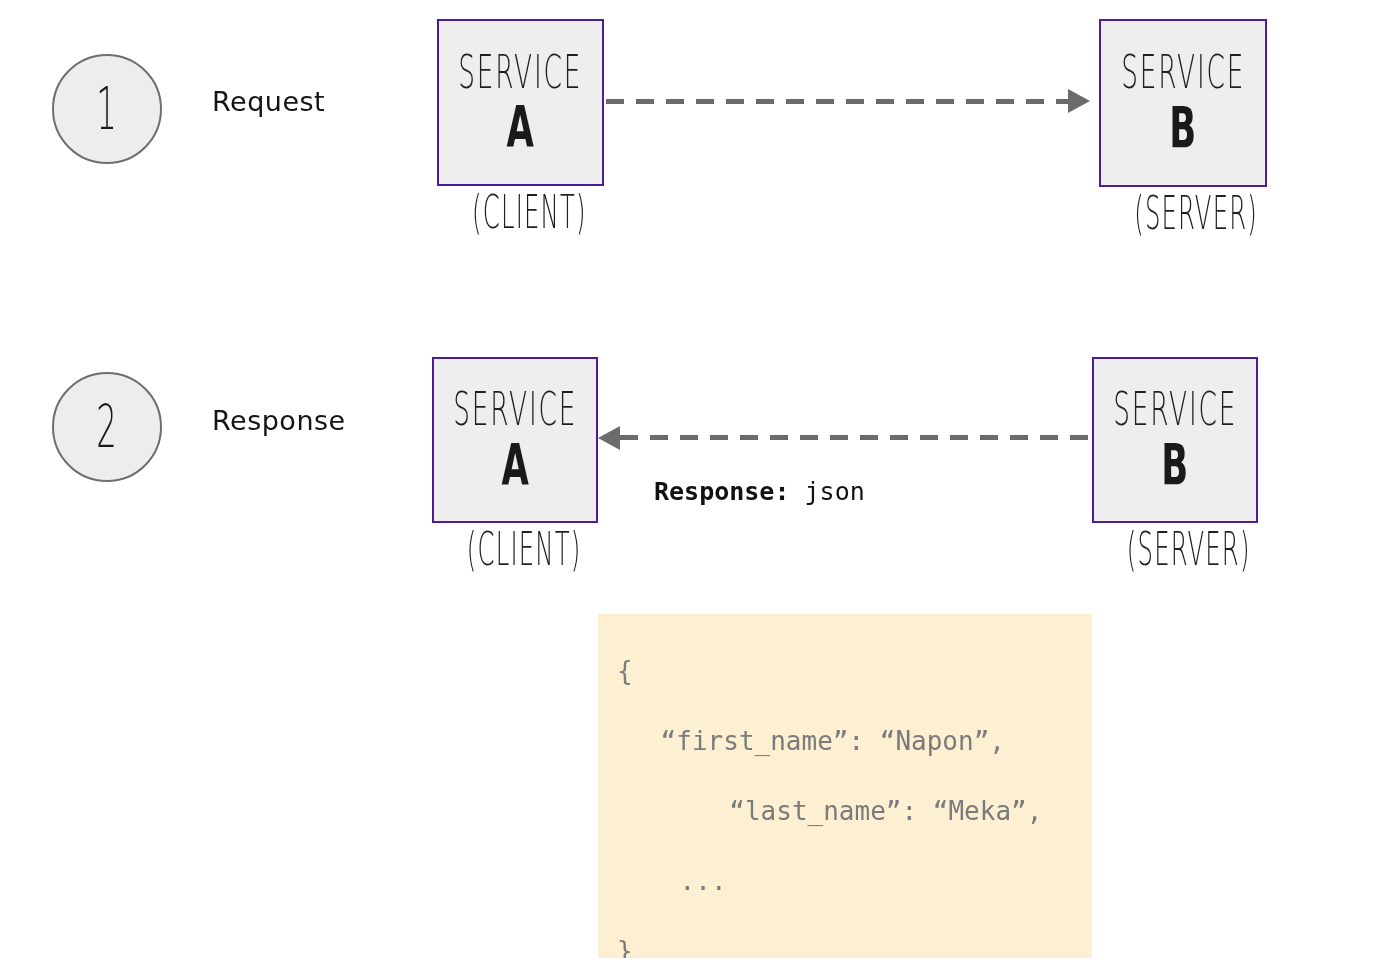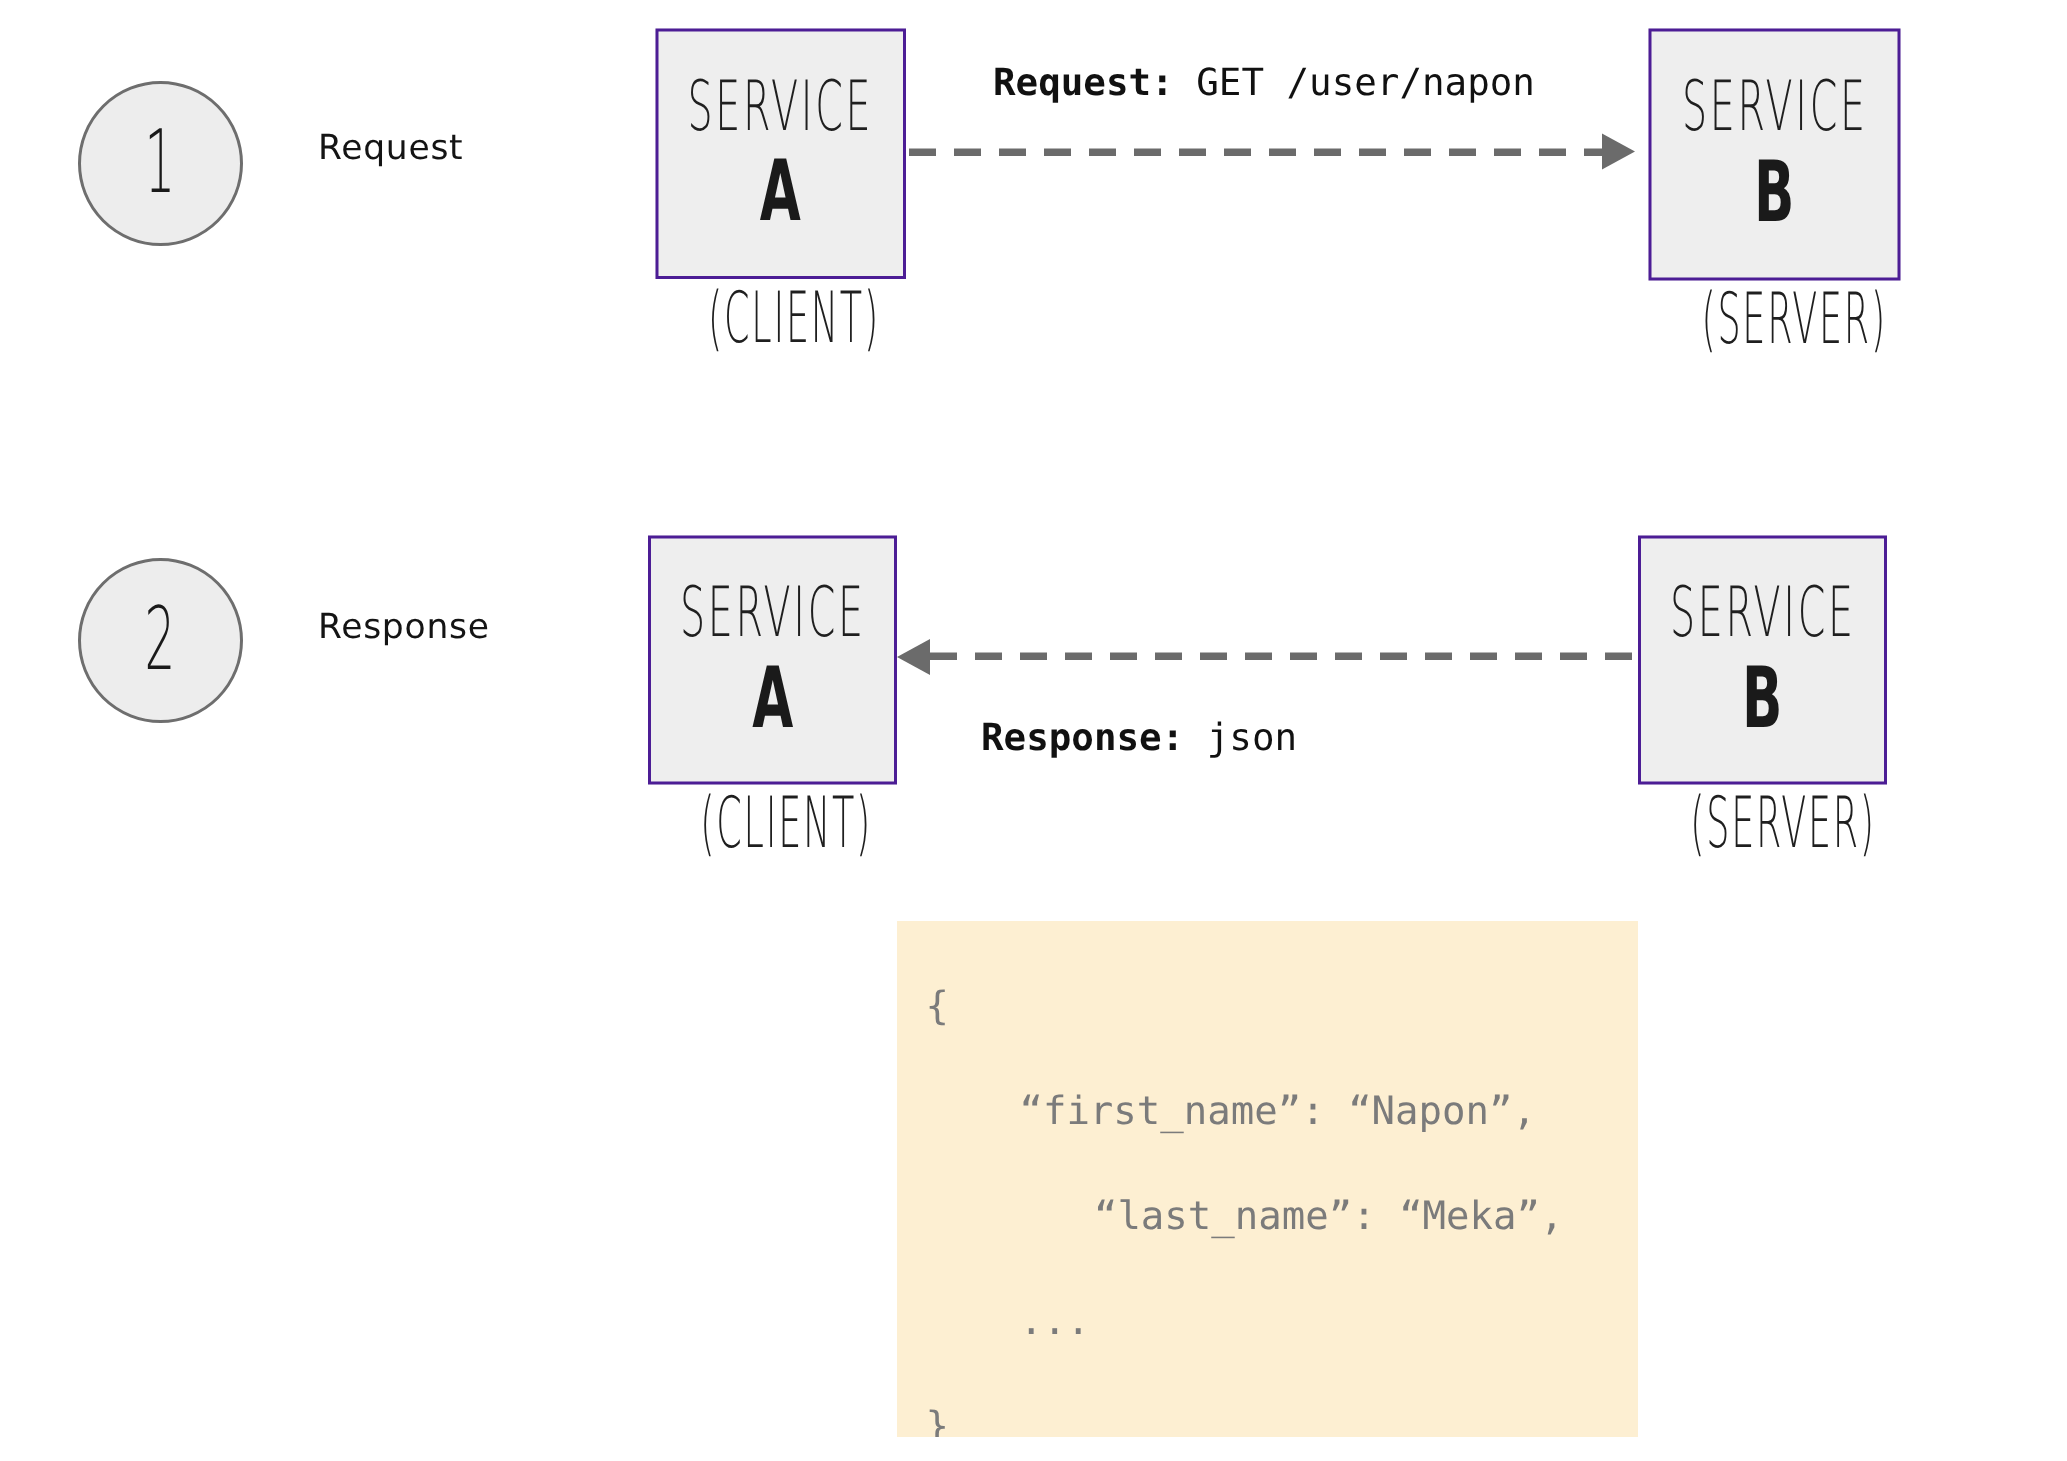--- a/index.html
+++ b/index.html
@@ -43,21 +43,21 @@
     line-height: 1;
     font-weight: 300;
     transform: scaleX(0.62) scaleY(1.12);
     letter-spacing: 0;
   }
 
   
   .step-label {
     position: absolute;
     font-family: "DejaVu Sans", sans-serif;
-    font-size: 23px;
+    font-size: 27px;
     color: #141414;
     letter-spacing: 0.5px;
     white-space: nowrap;
   }
 
   
   .service-box {
     position: absolute;
     background: #EEEEEE;
     border: 2px solid #4c1d95;
@@ -165,23 +165,20 @@
   </div>
 
   <div class="step-label" style="left:212px; top:86px;">Request</div>
 
   <div class="service-box" style="left:437px; top:19px; width:167px; height:167px;">
     <span class="svc-word">SERVICE</span>
     <span class="svc-letter">A</span>
   </div>
   <div class="service-role" style="left:437px; top:191px; width:167px;">(CLIENT)</div>
 
-  <div class="arrow-caption" style="left:662px; top:40px;">
-    <span class="key">Request:</span><span> </span><span class="val">GET /user/napon</span>
-  </div>
 
   <div class="arrow-line" style="left:606px; top:99px; width:462px;"></div>
   <div class="arrow-head right" style="left:1068px; top:89px;"></div>
 
   <div class="service-box" style="left:1099px; top:19px; width:168px; height:168px;">
     <span class="svc-word">SERVICE</span>
     <span class="svc-letter">B</span>
   </div>
   <div class="service-role" style="left:1099px; top:192px; width:168px;">(SERVER)</div>
 
@@ -206,19 +203,19 @@
 
   <div class="service-box" style="left:1092px; top:357px; width:166px; height:166px;">
     <span class="svc-word">SERVICE</span>
     <span class="svc-letter">B</span>
   </div>
   <div class="service-role" style="left:1092px; top:528px; width:166px;">(SERVER)</div>
 
   <div class="json-block" style="left:598px; top:614px; width:494px; height:344px;">
     <div style="height:22px;"></div>
     <div class="json-line" style="padding-left:19px;">{</div>
-    <div class="json-line" style="padding-left:19px;">    “first_name”: “Napon”,</div>
+    <div class="json-line" style="">    “first_name”: “Napon”,</div>
     <div class="json-line" style="padding-left:19px;text-align:center;">    “last_name”: “Meka”,</div>
     <div class="json-line" style="padding-left:19px;">    ...</div>
     <div class="json-line" style="padding-left:19px;">}</div>
   </div>
 
 </div>
 
 </body></html>

